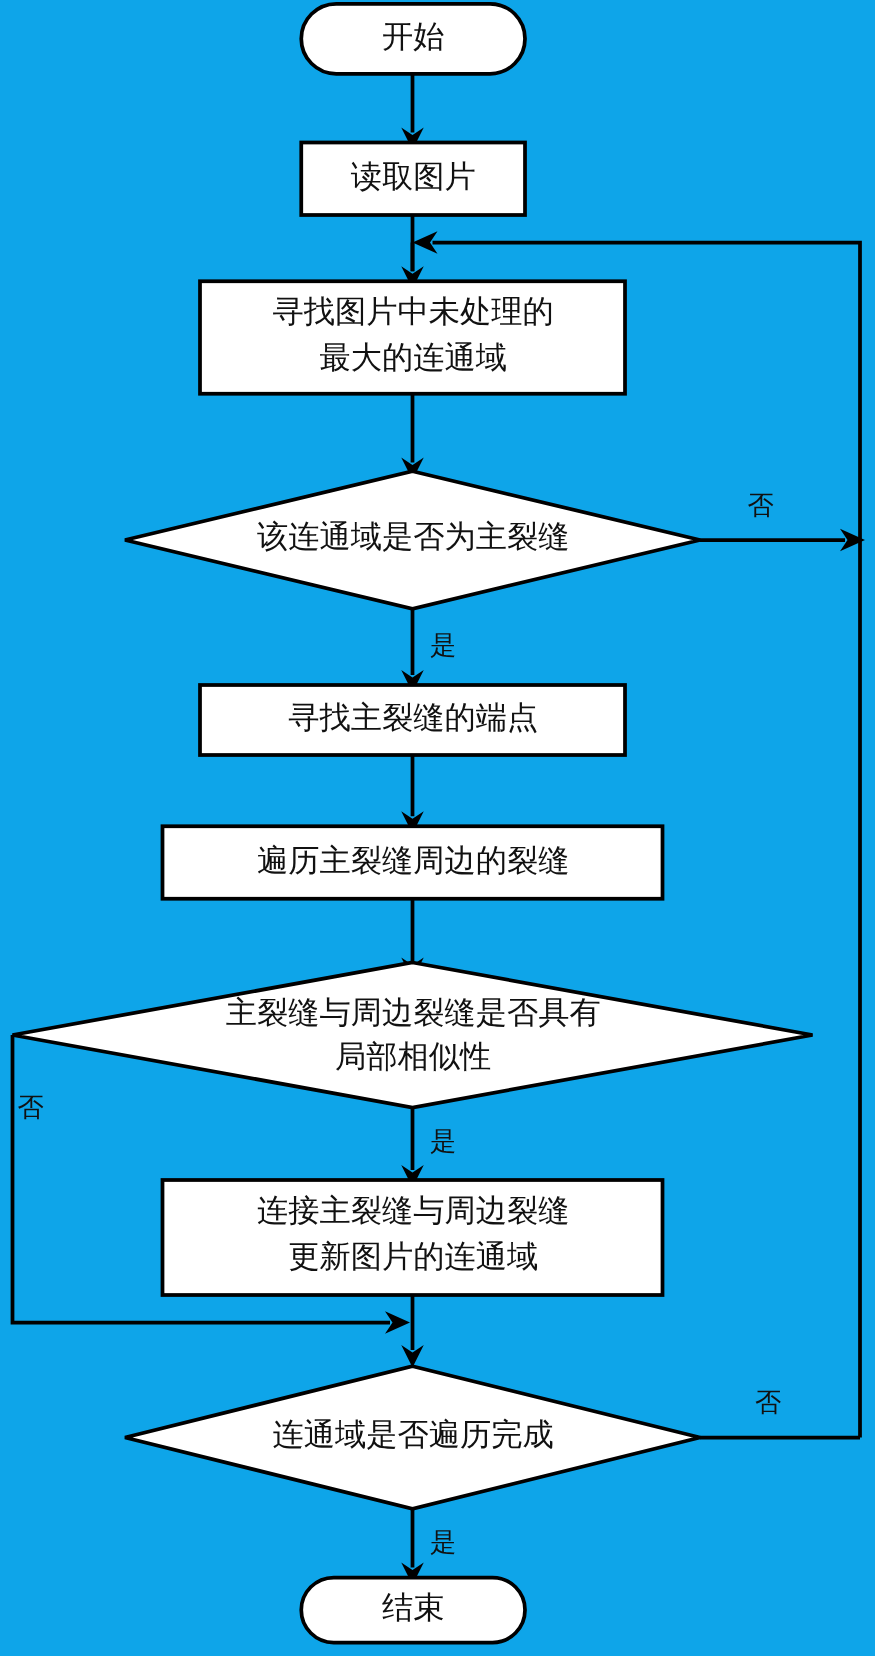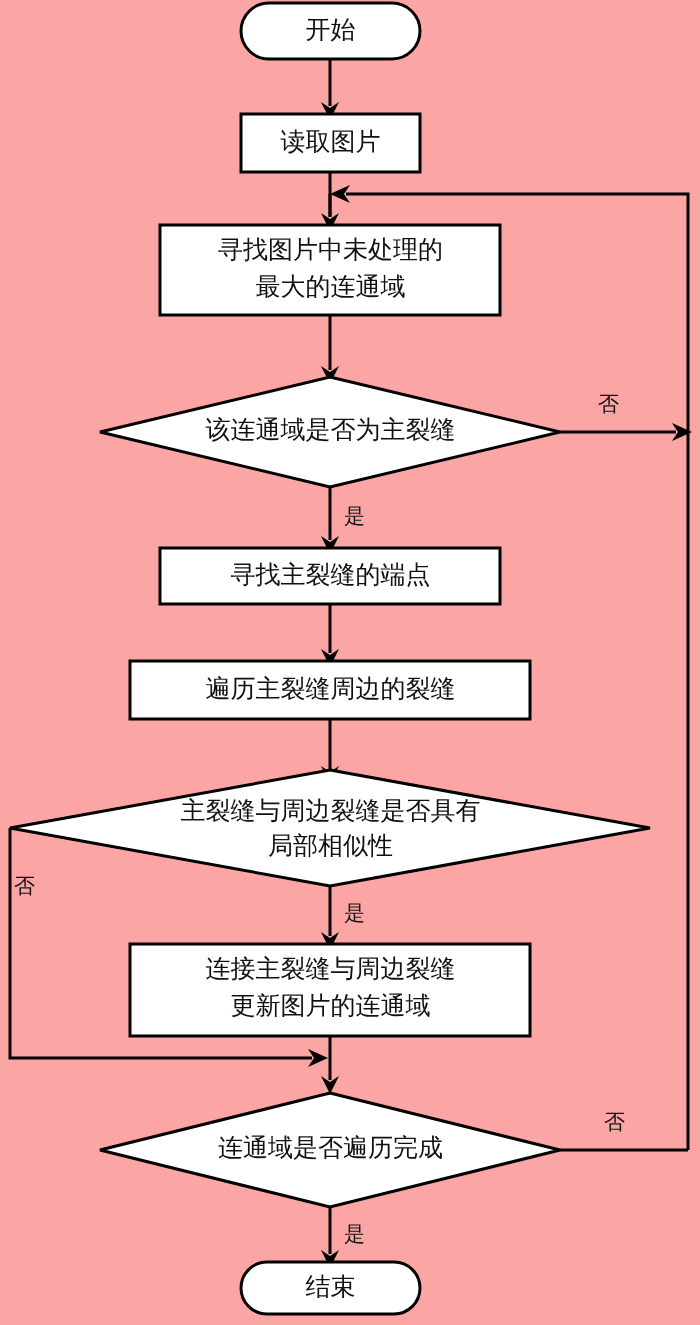--- a/index.html
+++ b/index.html
@@ -4,21 +4,21 @@
 <style>
   html, body {
     margin: 0;
     padding: 0;
     background: #ffffff;
   }
   #flowchart-root {
     position: relative;
     width: 700px;
     height: 1325px;
-    background: #fca5a5;
+    background: #0ea5e9;
     font-family: "Liberation Serif", "DejaVu Serif", serif;
     overflow: hidden;
   }
   svg.flow-canvas {
     position: absolute;
     top: 0;
     left: 0;
     width: 700px;
     height: 1325px;
     display: block;

